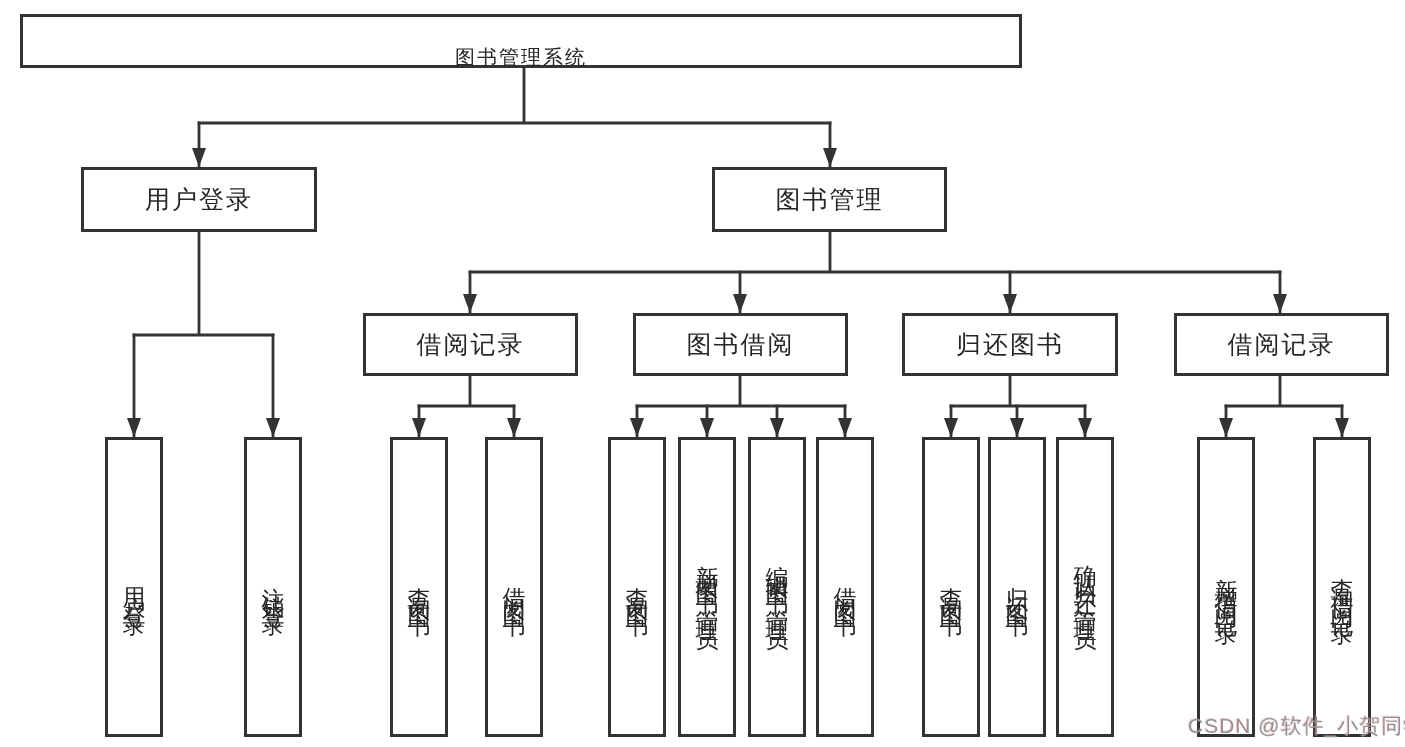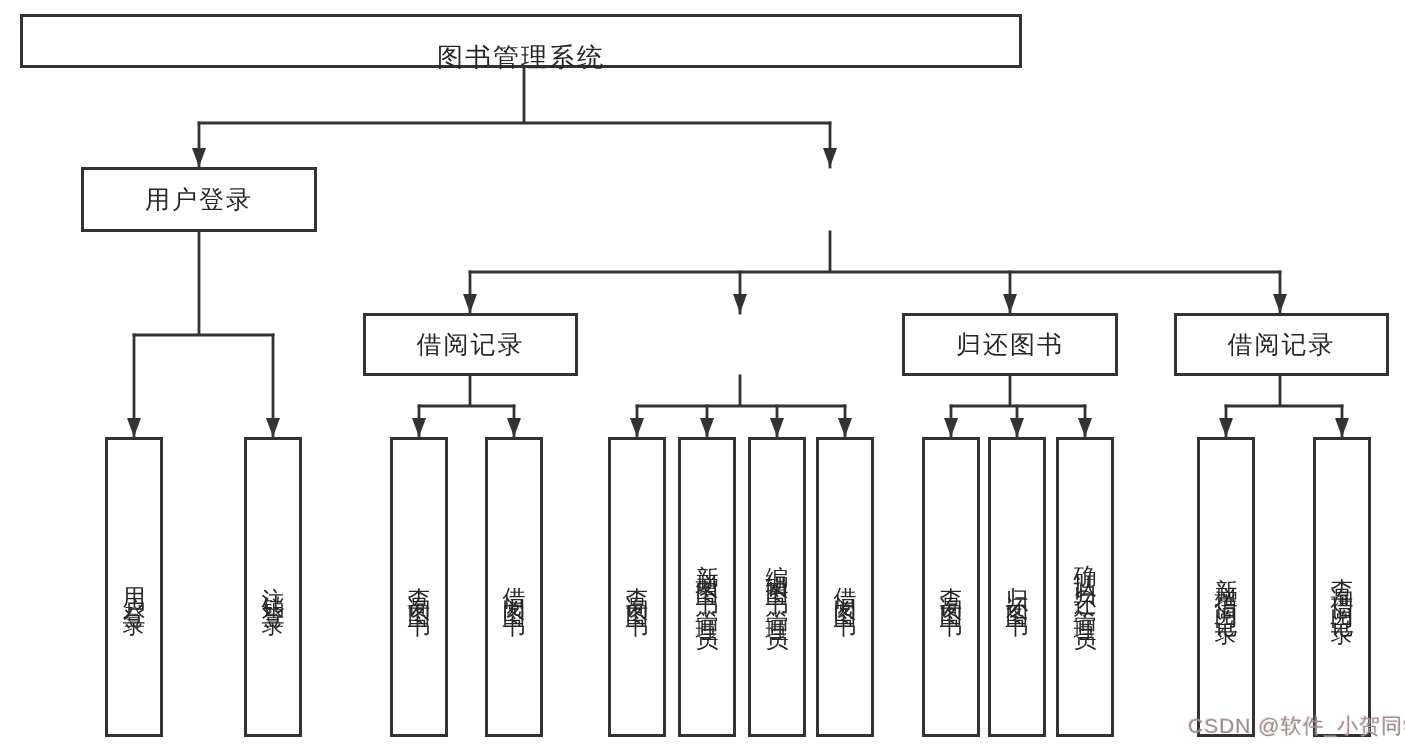--- a/index.html
+++ b/index.html
@@ -6,21 +6,21 @@
   .stage{
     position:relative;width:1405px;height:747px;background:#ffffff;overflow:hidden;
     font-family:"Liberation Sans","DejaVu Sans",sans-serif;color:#262626;
   }
   .wires{position:absolute;left:0;top:0;z-index:0;}
   .node{
     position:absolute;z-index:1;background:#ffffff;border:3px solid #333333;
     display:flex;align-items:center;justify-content:center;box-sizing:border-box;
   }
   .node .lbl{letter-spacing:2px;white-space:nowrap;}
-  .root .lbl{font-size:26px;margin-top:32px;}
+  .root .lbl{font-size:20px;margin-top:32px;}
   .lvl2 .lbl,.lvl3 .lbl{font-size:25px;}
   .leaf{
     width:58px;top:437px;height:300px;
   }
   .leaf .lbl{
     writing-mode:vertical-rl;text-orientation:mixed;
     font-size:23px;letter-spacing:9px;line-height:1;white-space:nowrap;
   }
   .watermark{
     position:absolute;z-index:2;left:1188px;top:712px;
@@ -77,23 +77,29 @@
     </g>
   </svg>
 
   <div class="node root" style="left:20px;top:14px;width:1002px;height:54px">
     <span class="lbl">图书管理系统</span>
   </div>
 
   <div class="node lvl2" style="left:81px;top:167px;width:236px;height:65px">
     <span class="lbl">用户登录</span>
   </div>
+  <div class="node lvl2" style="left:712px;top:167px;width:235px;height:65px">
+    <span class="lbl">图书管理</span>
+  </div>
 
   <div class="node lvl3" style="left:363px;top:313px;width:215px;height:63px">
     <span class="lbl">借阅记录</span>
+  </div>
+  <div class="node lvl3" style="left:633px;top:313px;width:215px;height:63px">
+    <span class="lbl">图书借阅</span>
   </div>
   <div class="node lvl3" style="left:902px;top:313px;width:216px;height:63px">
     <span class="lbl">归还图书</span>
   </div>
   <div class="node lvl3" style="left:1174px;top:313px;width:215px;height:63px">
     <span class="lbl">借阅记录</span>
   </div>
 
   <div class="node leaf" style="left:105px">
     <span class="lbl">用户登录</span>

